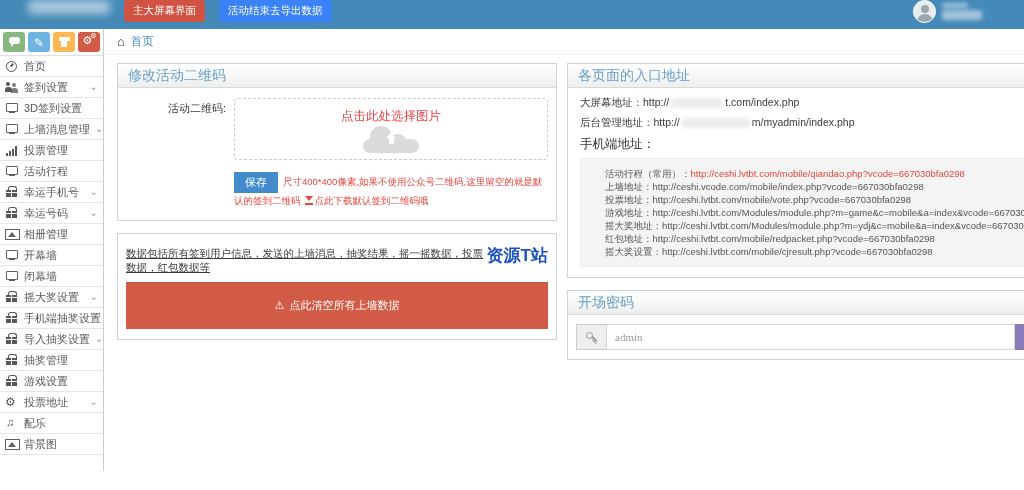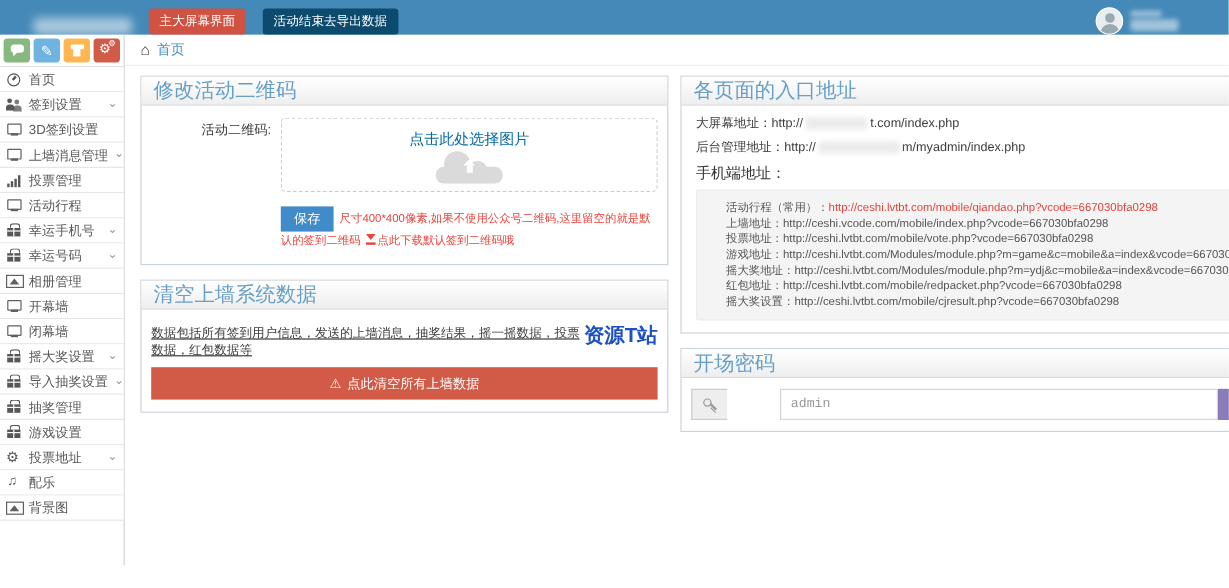--- a/index.html
+++ b/index.html
@@ -1,26 +1,26 @@
 <!DOCTYPE html>
 <html><head>
 <meta charset="utf-8">
 <style>
   * { margin:0; padding:0; box-sizing:border-box; }
   html,body { width:1024px; height:490px; overflow:hidden; background:#fff;
     font-family:"Liberation Sans","DejaVu Sans",sans-serif; font-size:11px; color:#393939; }
 
   
-  .navbar { height:29px; background:#4489b8; display:flex; align-items:flex-end; padding:0 6px; }
+  .navbar { height:29px; background:#4489b8; display:flex; align-items:flex-start; padding:0 6px; }
   .brand-blur { width:82px; height:14px; margin:0 14px 0 22px; background:rgba(255,255,255,.55);
     border-radius:3px; filter:blur(4px); }
   .nav-btn { border:none; color:#fff; font-size:10.5px; padding:4px 9px; border-radius:3px;
     margin-right:14px; cursor:pointer; font-family:inherit; }
   .nav-btn.red { background:#cf5243; }
-  .nav-btn.orange { background:#0c4a6e; }
+  .nav-btn.orange { background:#3b82f6; }
   .nav-spacer { flex:1; }
   .user-area { display:flex; align-items:center; gap:6px; margin-right:36px; }
   .avatar { width:23px; height:23px; border-radius:50%; background:#e8edf0; border:1px solid #fff;
     position:relative; overflow:hidden; }
   .avatar::before { content:""; position:absolute; left:7px; top:4px; width:8px; height:8px;
     border-radius:50%; background:#9aa8b0; }
   .avatar::after { content:""; position:absolute; left:3px; top:13px; width:16px; height:10px;
     border-radius:8px 8px 0 0; background:#9aa8b0; }
   .user-blur { display:flex; flex-direction:column; gap:2px; }
   .user-blur i { display:block; background:rgba(255,255,255,.5); border-radius:2px; filter:blur(2px); }
@@ -96,30 +96,30 @@
     border-bottom:1px solid #efefef; }
   .bc-home { font-size:13px; color:#333; }
   .bc-link { color:#4c8fbd; font-size:11.5px; text-decoration:none; cursor:pointer; }
 
   .content { display:flex; gap:10px; padding:8px 7px 0 13px; align-items:flex-start; }
   .col-left { width:440px; }
   .col-right { flex:1; }
 
   .panel { border:1px solid #ccd4db; background:#fff; }
   .panel + .panel { margin-top:12px; }
-  .panel-h { height:24px; line-height:23px; padding:0 10px; color:#669fc7; font-size:17px;
+  .panel-h { height:24px; line-height:23px; padding:0 10px; color:#669fc7; font-size:14px;
     background:linear-gradient(#ffffff,#eeeeee); border-bottom:1px solid #d9d9d9; }
   .panel-b { padding:10px 8px; }
 
   
   .form-row { display:flex; }
   .form-label { width:108px; text-align:right; padding-right:8px; padding-top:3px; font-size:11px; }
   .upload-box { flex:1; border:1px dashed #ccc; border-radius:4px; height:62px; cursor:pointer;
     text-align:center; }
-  .upload-hint { color:#0369a1; font-size:12.5px; margin-top:9px; }
+  .upload-hint { color:#ef4444; font-size:12.5px; margin-top:9px; }
   .cloud { position:relative; width:56px; height:27px; margin:1px auto 0; }
   .cloud::before { content:""; position:absolute; left:7px; top:0; width:22px; height:22px;
     border-radius:50%; background:#dadada; box-shadow:17px 5px 0 -3px #dadada; }
   .cloud::after { content:""; position:absolute; left:0; bottom:0; width:56px; height:14px;
     border-radius:7px; background:#dadada; }
   .cloud .arrow { position:absolute; left:50%; top:7px; transform:translateX(-50%); z-index:1; }
   .cloud .arrow::before { content:""; display:block; margin:0 auto; width:0; height:0;
     border-left:5.5px solid transparent; border-right:5.5px solid transparent;
     border-bottom:5.5px solid #fff; }
   .cloud .arrow::after { content:""; display:block; margin:0 auto; width:5px; height:6px; background:#fff; }
@@ -131,21 +131,21 @@
     vertical-align:-1px; }
   .ic-dl::before { content:""; position:absolute; left:0; top:0; width:0; height:0;
     border-left:4px solid transparent; border-right:4px solid transparent; border-top:5px solid #e8433c; }
   .ic-dl::after { content:""; position:absolute; left:0; bottom:0; width:8px; height:2px; background:#e8433c; }
 
   
   .clear-head { display:flex; align-items:flex-start; }
   .clear-desc { font-size:10.5px; color:#3c3c3c; padding-top:3px;text-decoration:underline; }
   .watermark { margin-left:auto; font-weight:bold; font-size:17px; color:#1e52c4; white-space:nowrap; }
   .btn-danger { display:block; width:100%; margin-top:7px; background:#d15b47; border:none; color:#fff;
-    font-size:11px; padding:6px 0; cursor:pointer; font-family:Liberation Serif, serif; }
+    font-size:11px; padding:16px 0; cursor:pointer; font-family:Liberation Serif, serif; }
   .warn-glyph { font-size:11px; margin-right:5px; }
 
   
   .entry-b { padding:8px 12px 10px; }
   .entry-line { font-size:10.5px; color:#3c3c3c; margin-bottom:6px; }
   .entry-line-big { font-size:12.5px; color:#333; margin-bottom:5px; }
   .blurseg { display:inline-block; height:10px; background:#ebebeb; border-radius:2px;
     filter:blur(2px); vertical-align:middle; margin:0 2px; }
   .urlbox { background:#f4f4f4; border:1px solid #ececec; border-radius:2px; padding:8px 6px 8px 24px; }
   .url-line { font-size:9.5px; color:#555; line-height:13px; white-space:nowrap; overflow:hidden; }
@@ -155,21 +155,21 @@
   .pw-b { padding:9px 8px; }
   .input-group { display:flex; height:26px; }
   .ig-addon { width:30px; background:#eee; border:1px solid #ccc; border-right:none;
     display:flex; align-items:center; justify-content:center; }
   .ic-key { position:relative; display:inline-block; width:13px; height:13px; }
   .ic-key::before { content:""; position:absolute; left:1px; top:1px; width:5px; height:5px;
     border:1.5px solid #999; border-radius:50%; }
   .ic-key::after { content:""; position:absolute; left:6px; top:7px; width:7px; height:1.5px;
     background:#999; transform:rotate(45deg); box-shadow:2px 2px 0 -0.5px #999; }
   .ig-input { flex:1; border:1px solid #d5d5d5; padding:0 8px; font-size:11px; color:#999;
-    font-family:Liberation Mono, monospace; outline:none;margin-left:44px; }
+    font-family:Liberation Serif, serif; outline:none; }
   .btn-purple { width:56px; background:#8b7cb9; border:none; color:#fff; font-size:11px;
     cursor:pointer; font-family:inherit; }
 </style>
 </head>
 <body>
 
 <header class="navbar">
   <div class="brand-blur"></div>
   <button class="nav-btn red">主大屏幕界面</button>
   <button class="nav-btn orange">活动结束去导出数据</button>
@@ -267,20 +267,25 @@
           <span class="lbl">闭幕墙</span>
 
         </div>
 
         <div class="side-item">
           <span class="icn ic-gift"></span>
           <span class="lbl">摇大奖设置</span>
           <span class="chev">⌄</span>
         </div>
 
+        <div class="side-item">
+          <span class="icn ic-gift"></span>
+          <span class="lbl">手机端抽奖设置</span>
+          <span class="chev">⌄</span>
+        </div>
 
         <div class="side-item">
           <span class="icn ic-gift"></span>
           <span class="lbl">导入抽奖设置</span>
           <span class="chev">⌄</span>
         </div>
 
         <div class="side-item">
           <span class="icn ic-gift"></span>
           <span class="lbl">抽奖管理</span>
@@ -334,21 +339,20 @@
                 </div>
               </div>
             </div>
             <div class="save-row">
               <button class="btn-save">保存</button><span>尺寸400*400像素,如果不使用公众号二维码,这里留空的就是默认的签到二维码</span><span class="ic-dl"></span><a class="dl-link">点此下载默认签到二维码哦</a>
             </div>
           </div>
         </section>
 
         <section class="panel">
-          <div class="panel-h">清空上墙系统数据</div>
           <div class="panel-b">
             <div class="clear-head">
               <div class="clear-desc">数据包括所有签到用户信息，发送的上墙消息，抽奖结果，摇一摇数据，投票数据，红包数据等</div>
               <div class="watermark">资源T站</div>
             </div>
             <button class="btn-danger"><span class="warn-glyph">⚠</span><span>点此清空所有上墙数据</span></button>
           </div>
         </section>
 
       </div>

